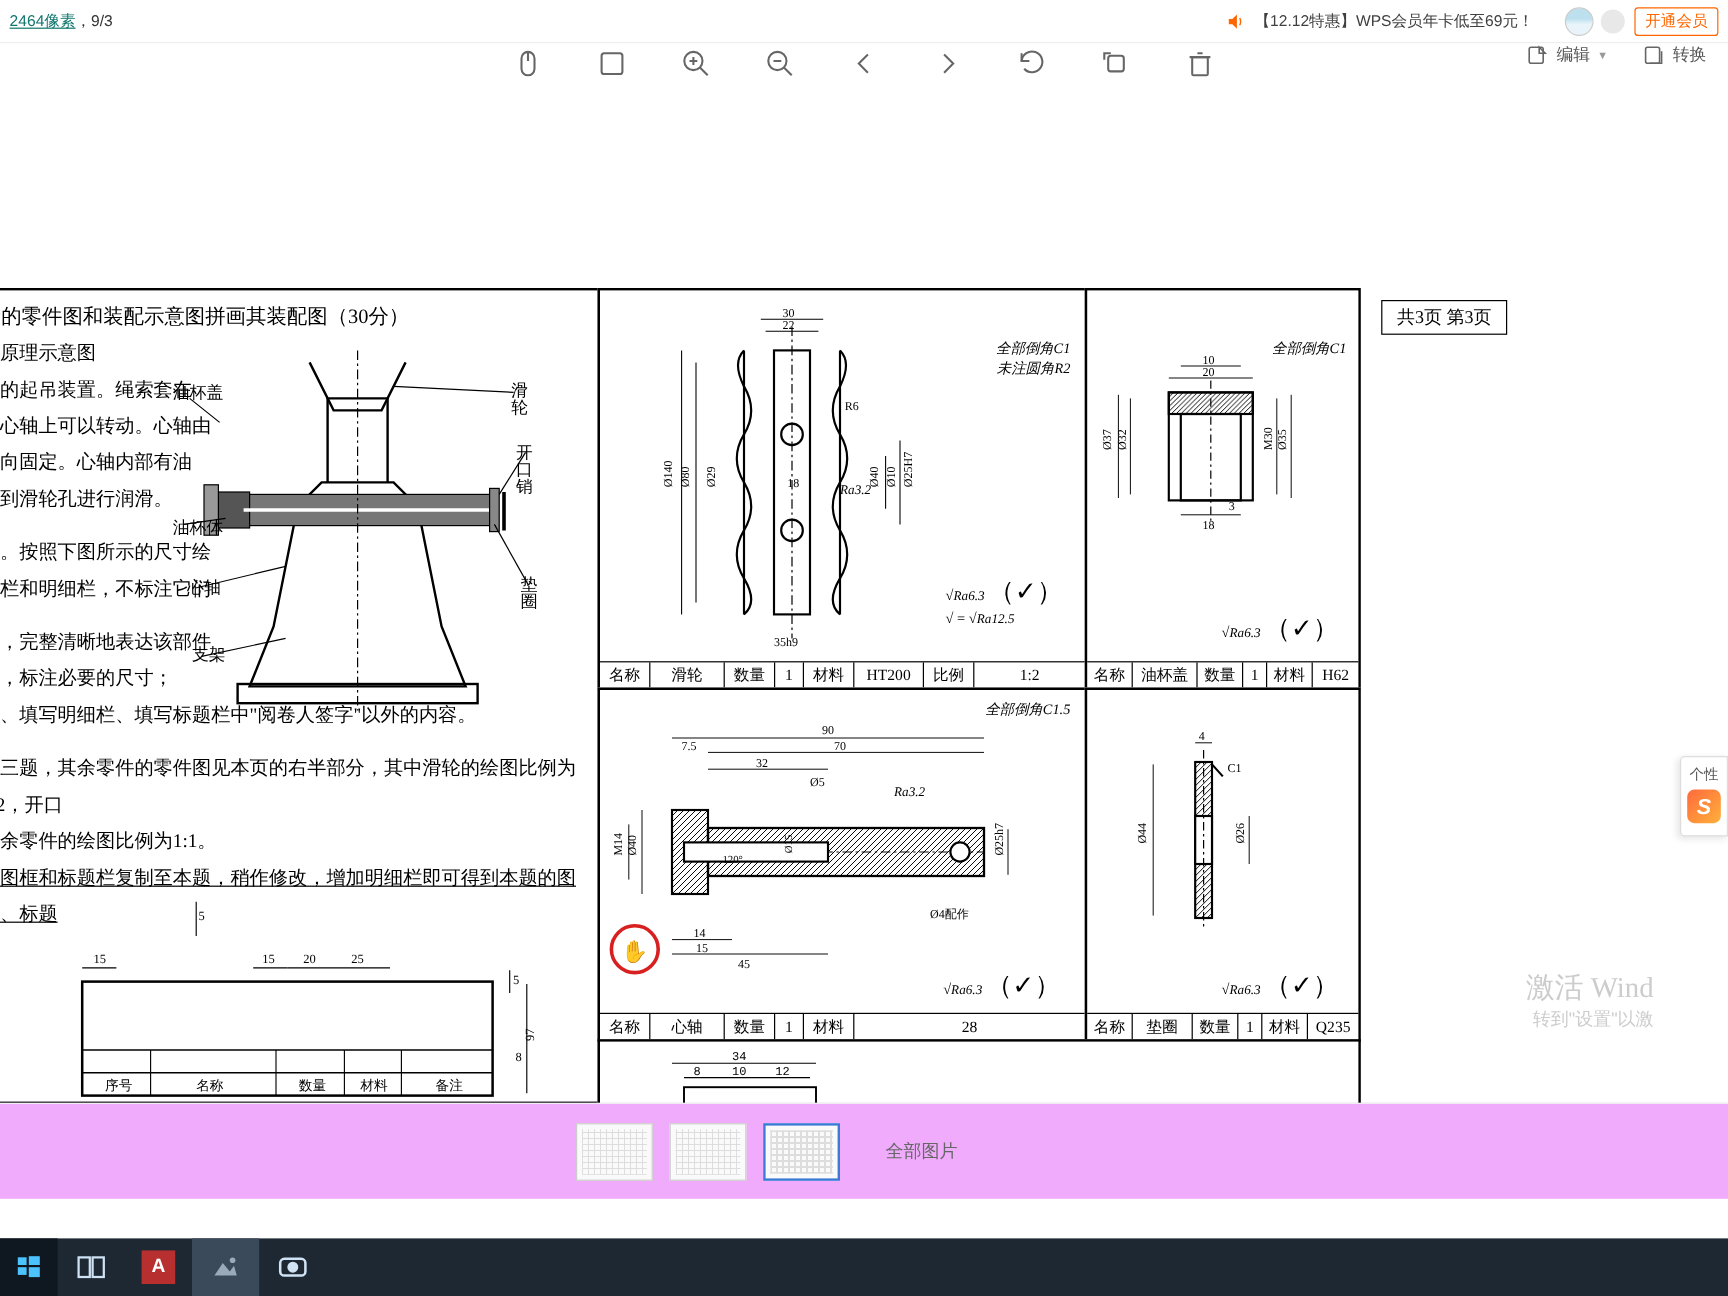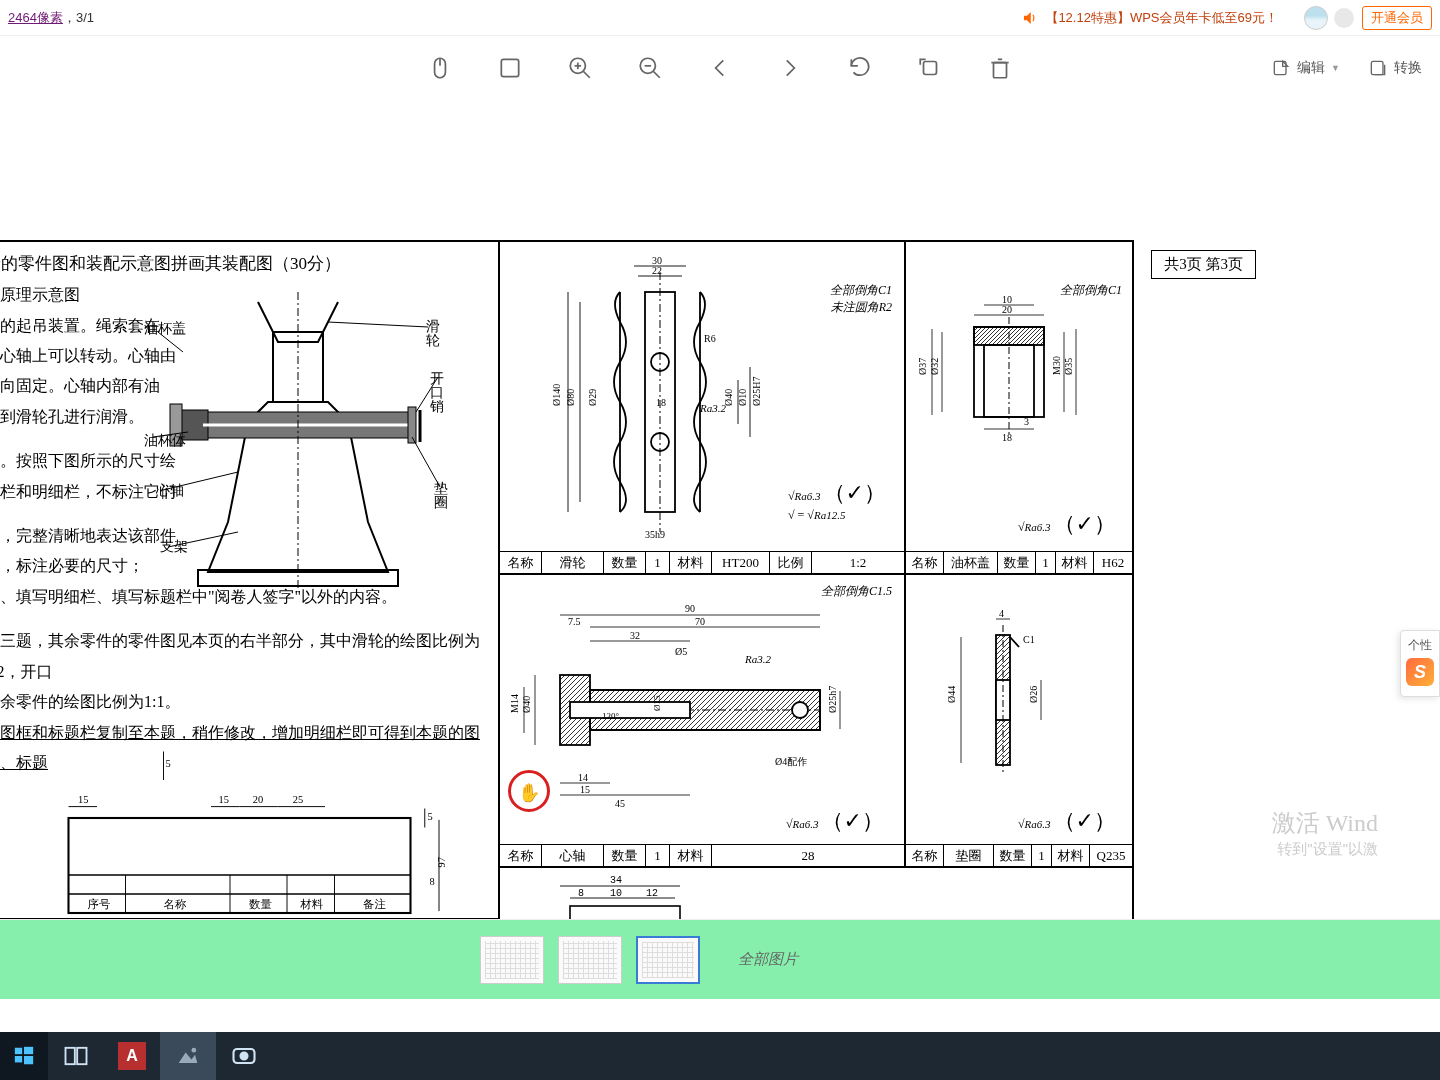--- a/index.html
+++ b/index.html
@@ -1,29 +1,29 @@
 <!DOCTYPE html>
 <html><head>
 <meta charset="utf-8">
 <style>
 * { margin: 0; padding: 0; box-sizing: border-box; }
 body { font-family: "Microsoft YaHei", sans-serif; background: #fff; width: 1440px; height: 1080px; overflow: hidden; position: relative; }
 
 
 .header { height: 36px; display: flex; align-items: center; padding: 0 8px; border-bottom: 1px solid #eee; font-size: 13px; color: #333; }
-.header-left { flex: 0 0 auto; color: #701a75; text-decoration: underline; }
+.header-left { flex: 0 0 auto; color: #0f766e; text-decoration: underline; }
 .header-spacer { flex: 1; }
-.promo { color: #c2410c; display: flex; align-items: flex-end; gap: 6px; margin-right: 20px; }
+.promo { color: #404040; display: flex; align-items: flex-end; gap: 6px; margin-right: 20px; }
 .promo .vol { width: 18px; height: 18px; display: inline-flex; align-items: center; justify-content: center; }
 .avatar { width: 24px; height: 24px; border-radius: 50%; background: linear-gradient(#bde0ef 40%, #e8f4f9 60%); margin: 0 6px; border: 1px solid #ccc; }
 .coin-icon { width: 20px; height: 20px; border-radius: 50%; background: #e8e8e8; margin-right: 8px; }
 .vip-btn { border: 1px solid #f60; color: #f60; padding: 2px 8px; border-radius: 3px; font-size: 13px; background: #fff; }
 
 
-.toolbar { height: 64px; display: flex; align-items: center; justify-content: center; gap: 36px; position: relative; }
+.toolbar { height: 64px; display: flex; align-items: flex-start; justify-content: center; gap: 36px; position: relative; }
 .tool-icon { width: 34px; height: 34px; display: flex; align-items: center; justify-content: center; color: #666; cursor: pointer; }
 .tool-icon svg { width: 26px; height: 26px; stroke: #666; stroke-width: 1.6; fill: none; }
 .toolbar-right { position: absolute; right: 18px; display: flex; align-items: center; gap: 28px; color: #555; font-size: 14px; }
 .toolbar-right .item { display: flex; align-items: center; gap: 6px; cursor: pointer; }
 .toolbar-right svg { width: 20px; height: 20px; stroke: #666; stroke-width: 1.6; fill: none; }
 .dropdown-caret { font-size: 9px; color: #999; }
 
 
 .viewer { height: 820px; width: 1268px; position: relative; background: #fff; overflow: hidden; }
 .drawing { position: absolute; inset: 0; background: #fff; }
@@ -51,21 +51,21 @@
 
 .tb { position: absolute; left: 0; right: 0; bottom: 0; height: 22px; display: flex; border-top: 1.5px solid #000; font-size: 13px; font-family: "SimSun", serif; }
 .tb > div { border-right: 1.5px solid #000; display: flex; align-items: center; justify-content: center; padding: 0 2px; }
 .tb > div:last-child { border-right: none; }
 
 
 .cursor-mark { position: absolute; left: 508px; top: 670px; width: 42px; height: 42px; border: 3.5px solid #d92020; border-radius: 50%; z-index: 30; }
 .hand-cursor { position: absolute; left: 518px; top: 682px; font-size: 18px; z-index: 31; }
 
 
-.thumbs-bar { position: absolute; left: 0; right: 0; top: 919px; height: 80px; background: #86efac; display: flex; align-items: center; gap: 14px; padding-left: 480px; border-top: 1px solid #eee; font-style: italic; }
+.thumbs-bar { position: absolute; left: 0; right: 0; top: 919px; height: 80px; background: #f0abfc; display: flex; align-items: center; gap: 14px; padding-left: 480px; border-top: 1px solid #eee; }
 .thumb { width: 64px; height: 48px; border: 1px solid #ccc; background: #fafafa; position: relative; }
 .thumb.active { border: 2px solid #3a7bd5; }
 .thumb-mini { position: absolute; inset: 4px; background: repeating-linear-gradient(0deg,#ddd,#ddd 1px,transparent 1px, transparent 5px), repeating-linear-gradient(90deg,#ddd,#ddd 1px,transparent 1px, transparent 5px); }
 .thumbs-label { color: #666; font-size: 15px; margin-left: 24px; }
 
 
 .side-badge { position: absolute; right: 0; top: 630px; width: 40px; background: #fff; border: 1px solid #ddd; border-radius: 4px 0 0 4px; box-shadow: -2px 2px 6px rgba(0,0,0,.1); padding: 6px 4px; text-align: center; font-size: 12px; color: #555; }
 .side-badge .s-icon { width: 28px; height: 28px; margin: 0 auto 4px; border-radius: 6px; background: linear-gradient(135deg,#ff6a3d,#ffb03a); display:flex; align-items:center; justify-content:center; color:#fff; font-weight:bold; font-size:18px; font-style: italic; }
 
 
@@ -92,21 +92,21 @@
 .bl-frame svg { width: 100%; height: 100%; overflow: visible; }
 
 </style>
 </head>
 <body>
 
 <div class="header">
   <span class="header-left">
     <span>2464像素</span>
   </span>
-  <span class="pagecount">，3/1</span>
+  <span class="pagecount">，9/3</span>
   <div class="header-spacer"></div>
   <div class="promo">
     <span class="vol">
       <svg viewBox="0 0 24 24">
           <path d="M4 9v6h4l5 5V4L8 9H4z" fill="#f60"></path>
           <path d="M16 8c1.5 1.5 1.5 6.5 0 8" stroke="#f60" stroke-width="1.6" fill="none"></path>
         </svg>
     </span>
     <span>【12.12特惠】WPS会员年卡低至69元！</span>
   </div>

